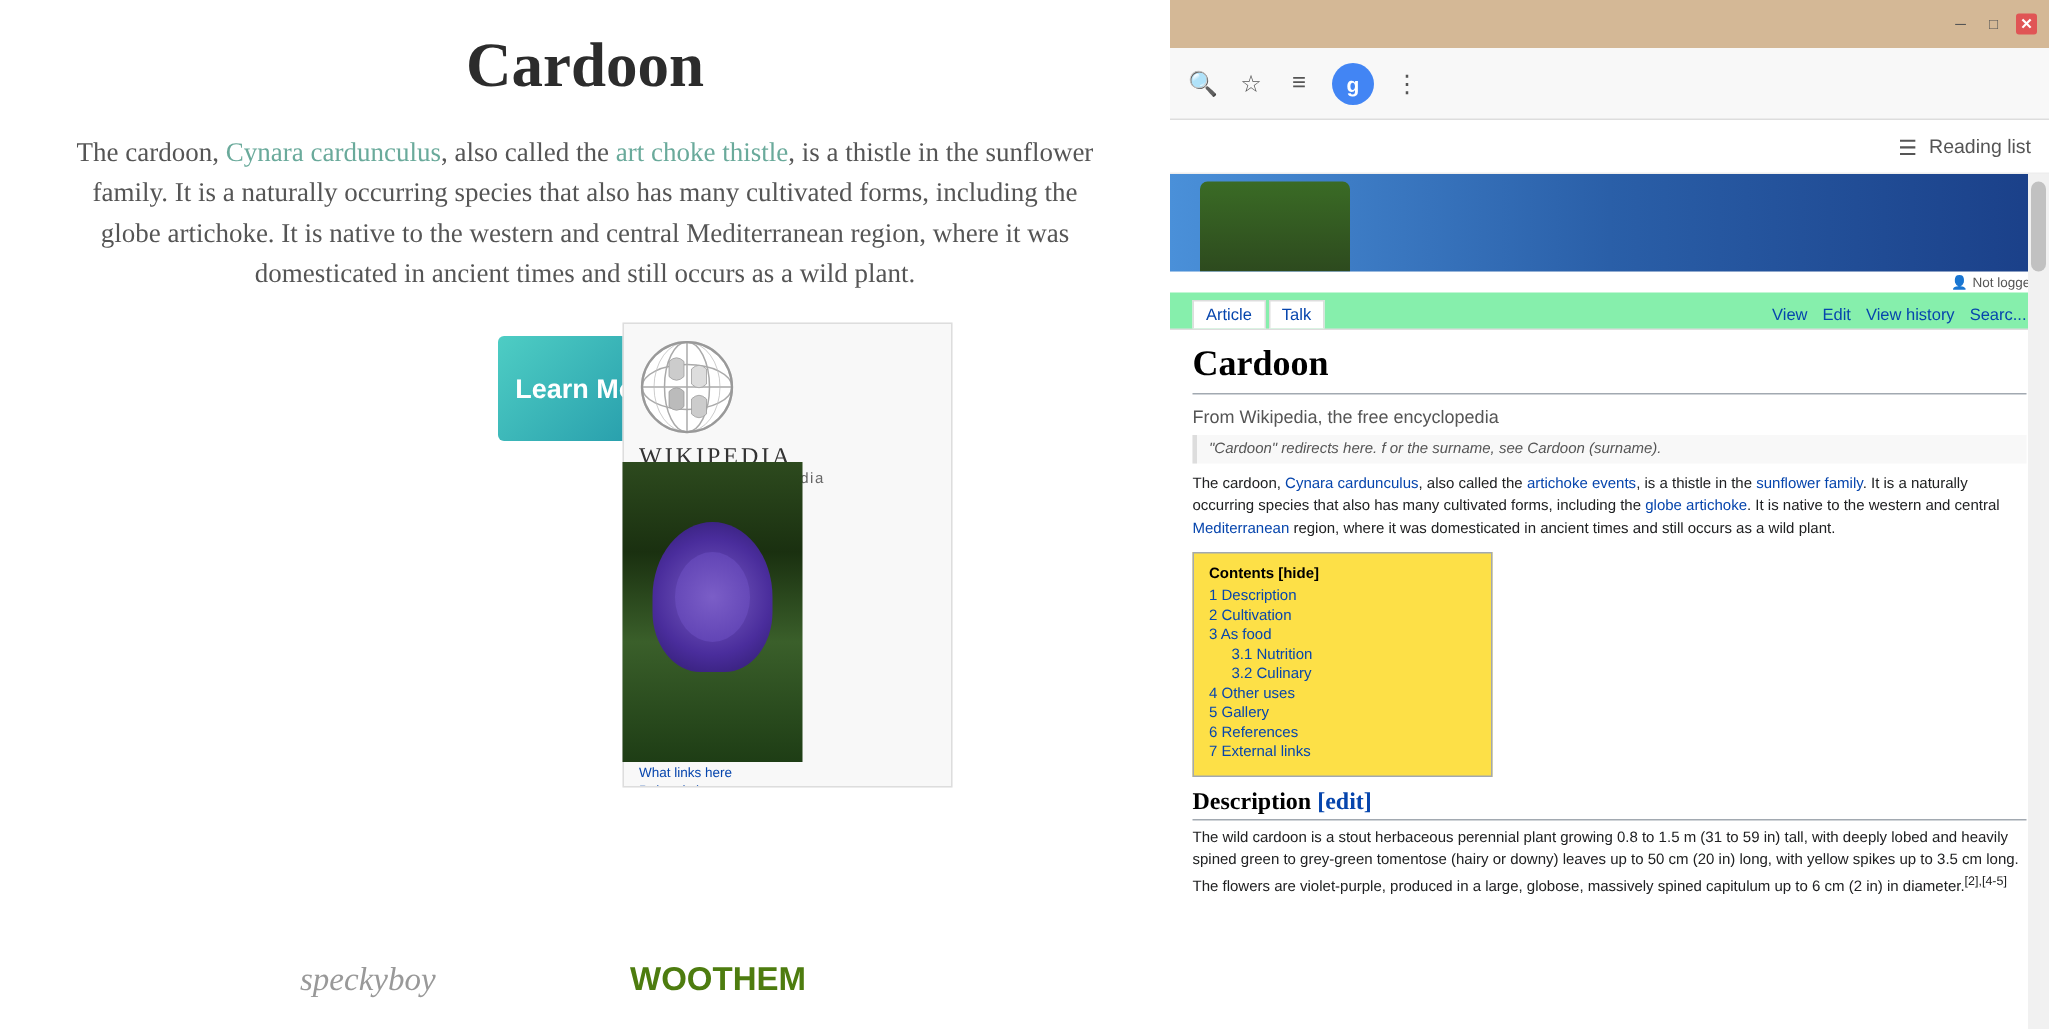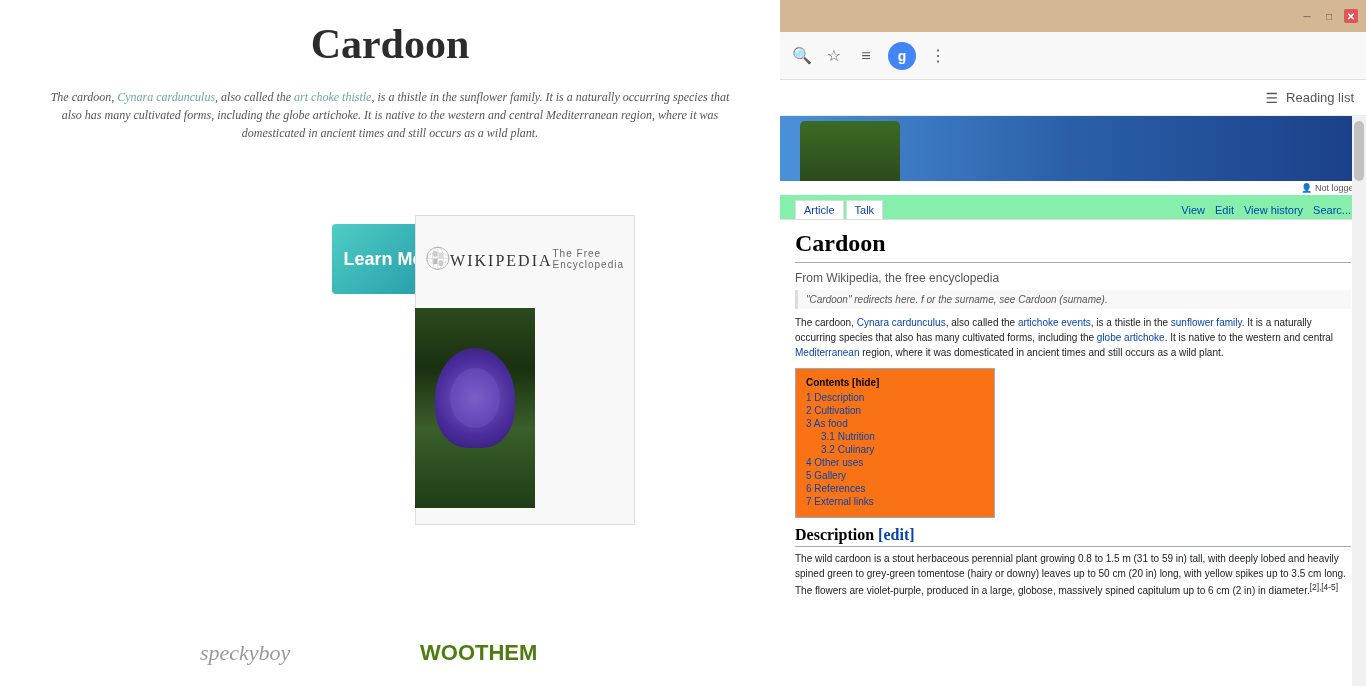--- a/index.html
+++ b/index.html
@@ -19,26 +19,25 @@
       text-align: center;
       font-size: 42px;
       font-weight: bold;
       color: #2c2c2c;
       margin-top: 20px;
       font-family: Georgia, serif;
     }
 
     .description-text {
       text-align: center;
-      font-size: 12px;
+      font-size: 18px;
       color: #555;
       margin: 20px 40px;
       line-height: 1.5;
       font-family: 'Palatino Linotype', serif;
-      font-style: italic;
     }
 
     .description-text a {
       color: #6aaa9b;
       text-decoration: none;
     }
 
     .learn-more-btn {
       display: block;
       width: 120px;
@@ -63,22 +62,22 @@
       top: 215px;
       width: 220px;
       height: 310px;
       background: #f8f8f8;
       border: 1px solid #ddd;
       overflow: hidden;
     }
 
     .wiki-logo-area {
       display: flex;
-      flex-direction: row;
-      align-items: center;
+      flex-direction: column;
+      align-items: flex-start;
       padding: 10px;
     }
 
     .wiki-title {
       font-family: 'Palatino Linotype', serif;
       font-size: 16px;
       letter-spacing: 2px;
       text-transform: uppercase;
       color: #333;
       margin-top: 5px;
@@ -363,21 +362,21 @@
       color: #202122;
       margin-bottom: 8px;
     }
 
     .wiki-body-text a {
       color: #0645ad;
       text-decoration: none;
     }
 
     .wiki-toc {
-      background: #f97316;
+      background: #fde047;
       border: 1px solid #a2a9b1;
       padding: 8px 10px;
       font-size: 10px;
       width: 200px;
       margin-bottom: 8px;
     }
 
     .wiki-toc-title {
       font-weight: bold;
       margin-bottom: 4px;

